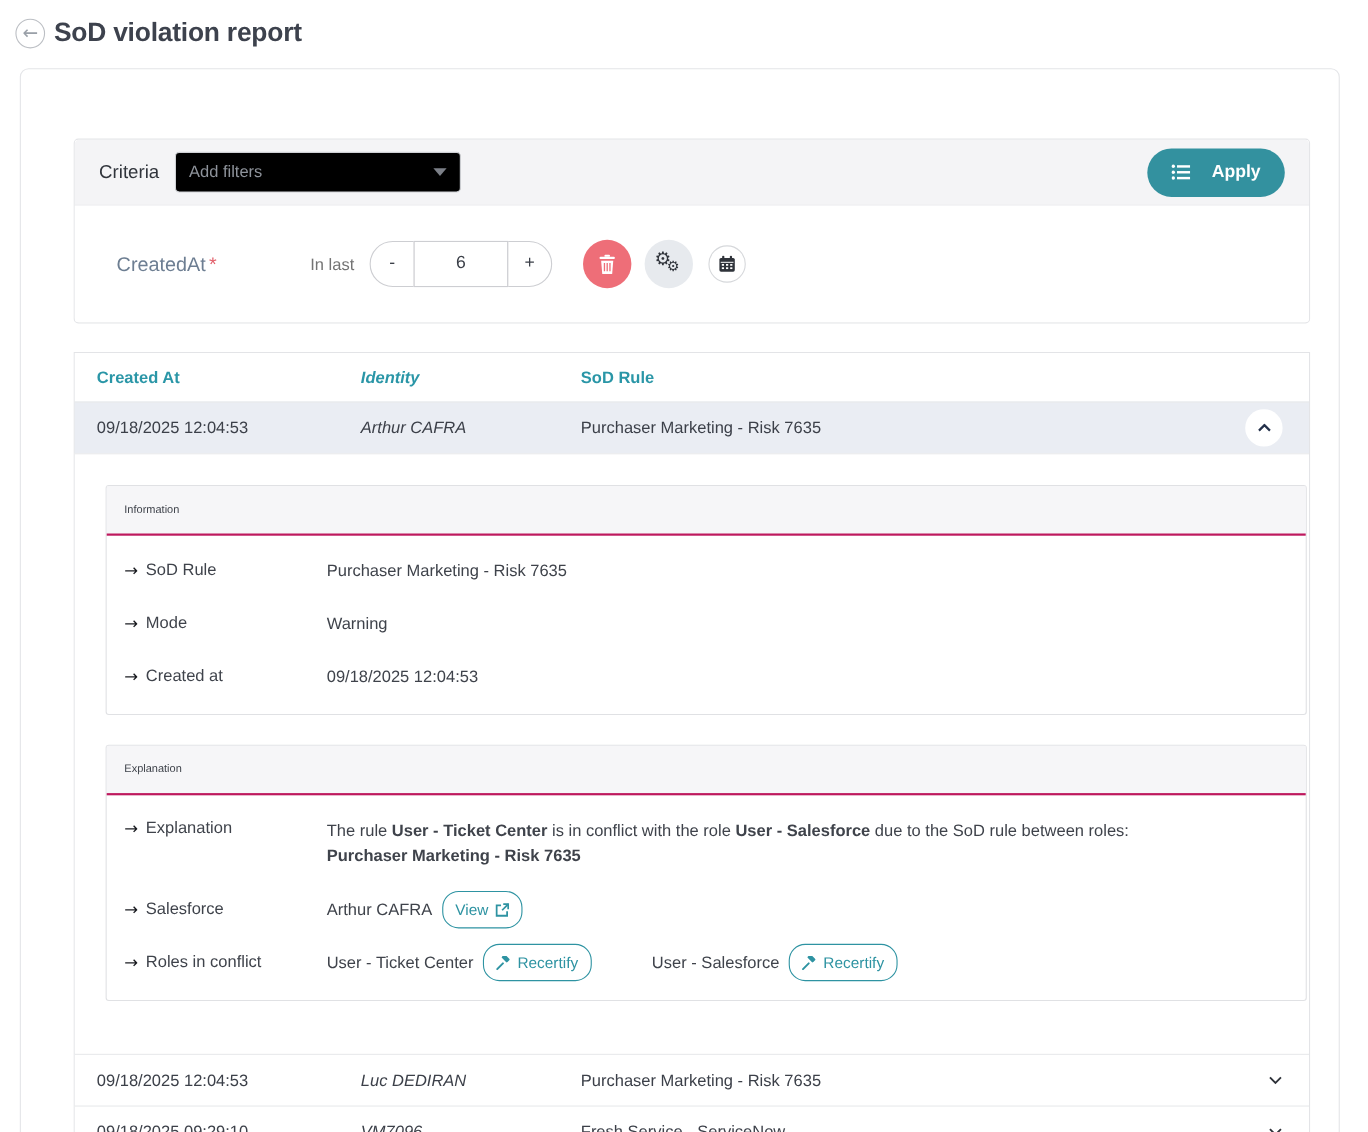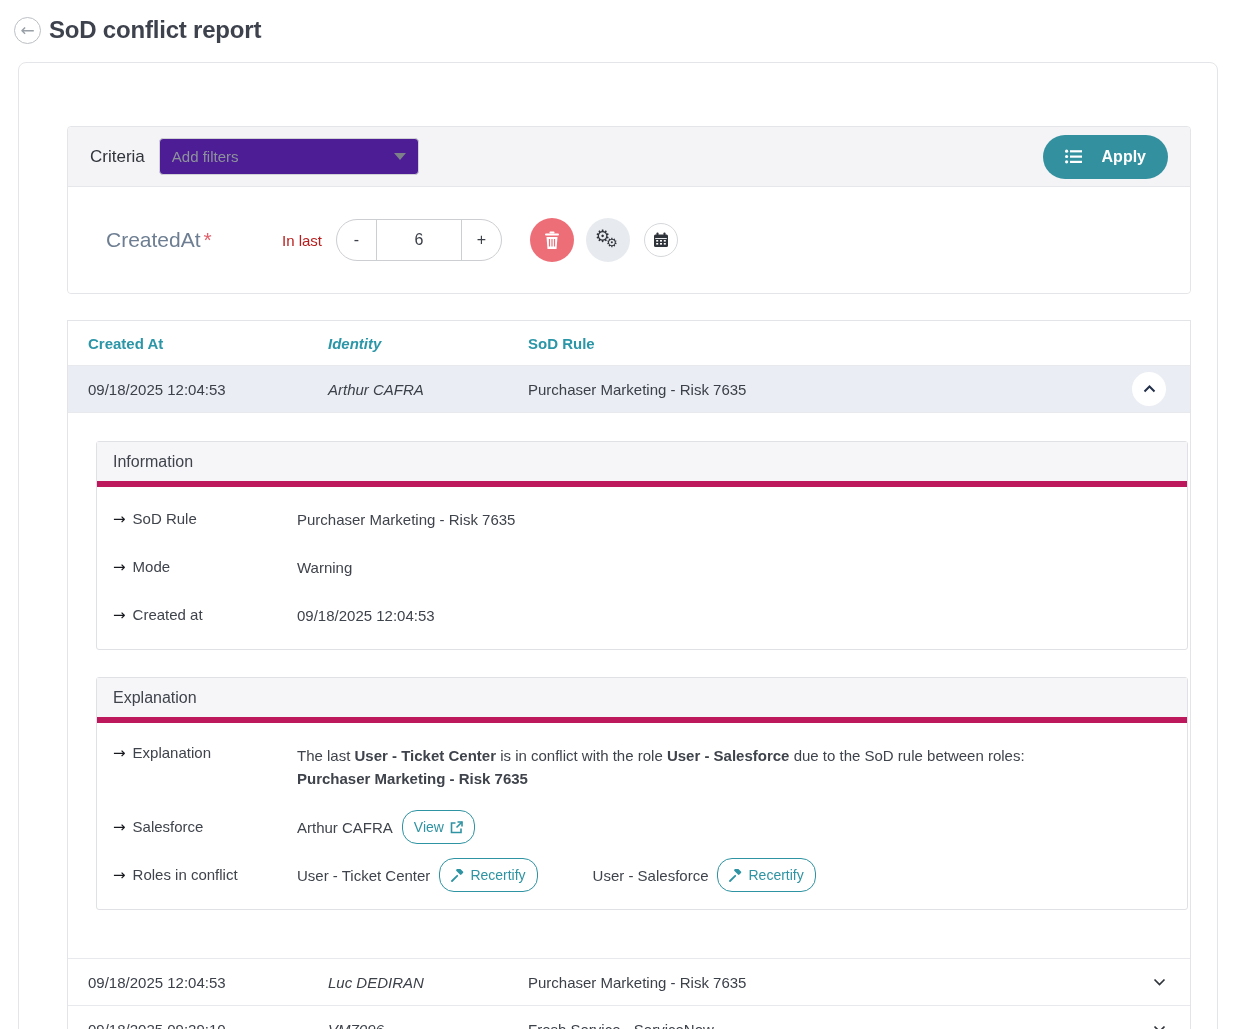--- a/index.html
+++ b/index.html
@@ -16,35 +16,35 @@
 
   
   .card { position:relative; margin:12px 0 0 18px; width:1200px; height:1100px;
           border:1px solid #e4e5e8; border-radius:8px; background:#fff; }
 
   
   .criteria-block { margin:63px 26px 10px 48px; border:1px solid #e4e5e8; border-radius:4px; }
   .criteria-head { height:60px; background:#f4f4f6; border-bottom:1px solid #e6e7ea;
                    display:flex; align-items:center; padding:0 22px; border-radius:4px 4px 0 0; }
   .criteria-label { font-size:17px; color:#30343b; }
-  .addfilters { margin-left:14px; width:260px; height:37px; background:#4c1d95;
+  .addfilters { margin-left:14px; width:260px; height:37px; background:#000000;
                 border:1px solid #cfd1d5; border-radius:4px; display:flex; align-items:center;
                 padding:0 12px; cursor:pointer; }
   .addfilters-text { color:#8e939b; font-size:15px; flex:1; }
   .caret-down { width:0; height:0; border-left:6px solid transparent; border-right:6px solid transparent;
                 border-top:7px solid #7c8088; }
   .apply-btn { margin-left:auto; height:44px; border-radius:22px; background:#33919f; color:#fff;
                border:none; display:flex; align-items:center; gap:20px; padding:0 22px;
                font-size:16px; font-weight:600; cursor:pointer; font-family:inherit; }
 
   .criteria-body { height:106px; display:flex; align-items:center; padding:0 22px; background:#fff;
                    border-radius:0 0 4px 4px; }
-  .filter-name { margin-left:16px; width:176px; font-size:21px; color:#6d7e92; }
+  .filter-name { margin-left:16px; width:176px; font-size:18px; color:#6d7e92; }
   .req-star { color:#e2606b; margin-left:3px; }
-  .inlast { font-size:15px; color:#b91c1c; }
+  .inlast { font-size:15px; color:#737373; }
   .stepper { display:flex; margin-left:14px; }
   .step-btn { width:41px; height:42px; background:#fff; border:1px solid #cdced2; font-size:16px;
               color:#3c4049; cursor:pointer; font-family:inherit; }
   .step-minus { border-radius:21px 0 0 21px; }
   .step-plus { border-radius:0 21px 21px 0; margin-left:-1px; }
   .step-input { width:86px; height:42px; border:1px solid #cdced2; margin-left:-1px; text-align:center;
                 font-size:16px; color:#3c4049; font-family:inherit; background:#fff; position:relative; z-index:1; }
   .unit-select { margin-left:28px; height:42px; min-width:130px; background:#e7eaee; border-radius:21px;
                  display:flex; align-items:center; padding:0 20px; gap:26px; cursor:pointer; }
   .unit-text { font-size:15px; color:#3c4049; }
@@ -66,22 +66,22 @@
            padding-left:20px; font-size:15px; color:#3c4049; background:#fff; cursor:pointer; }
   .t-row.selected { background:#eaedf3; }
   .row-chevron { margin-left:auto; margin-right:24px; display:flex; align-items:center; justify-content:center; }
   .chev-circle { width:34px; height:34px; background:#fff; border-radius:50%;
                  display:flex; align-items:center; justify-content:center; }
 
   
   .detail { background:#fff; padding:28px 0 48px 28px; border-top:1px solid #e8e9ec; }
   .panel { width:1092px; border:1px solid #e0e1e4; border-radius:3px; background:#fff; }
   .panel + .panel { margin-top:27px; }
-  .panel-head { height:45px; background:#f6f6f8; border-bottom:6px solid #be185d;
-                display:flex; align-items:center; padding:0 16px; font-size:16px; color:#3f434b; }
+  .panel-head { height:45px; background:#f6f6f8; border-bottom:2px solid #be185d;
+                display:flex; align-items:center; padding:0 16px; font-size:10px; color:#3f434b; }
   .panel-body { padding:8px 16px 10px 16px; }
   .p-row { display:flex; min-height:48px; align-items:center; }
   .p-row.top { align-items:flex-start; padding-top:13px; min-height:72px; }
   .p-label { width:184px; display:flex; gap:7px; font-size:15px; color:#3f434b; flex-shrink:0; }
   .arrow { font-family:"DejaVu Sans", sans-serif; color:#16181d; }
   .p-value { font-size:15px; color:#3f434b; line-height:23px; }
   .p-value b, .p-value .bd { font-weight:700; }
   .block { display:block; }
   .inline-row { display:flex; align-items:center; gap:9px; }
   .gap-lg { margin-left:46px; }
@@ -90,21 +90,21 @@
               border:1.5px solid #2e93a2; border-radius:15px; background:#fff; color:#2e93a2;
               font-size:14px; cursor:pointer; font-family:inherit; }
 </style>
 </head>
 <body>
 
 <div class="page-header">
   <div class="back-circle">
     <span>←</span>
   </div>
-  <div class="page-title">SoD conflict report</div>
+  <div class="page-title">SoD violation report</div>
 </div>
 
 <div class="card">
 
   <div class="criteria-block">
     <div class="criteria-head">
       <span class="criteria-label">Criteria</span>
       <div class="addfilters">
         <span class="addfilters-text">Add filters</span>
         <span class="caret-down"></span>
@@ -214,21 +214,21 @@
       <div class="panel">
         <div class="panel-head">Explanation</div>
         <div class="panel-body">
 
           <div class="p-row top">
             <span class="p-label">
                 <span class="arrow">→</span>
                 <span>Explanation</span>
               </span>
             <span class="p-value">
-              <span>The last </span><b>User - Ticket Center</b><span> is in conflict with the role </span><b>User - Salesforce</b><span> due to the SoD rule between roles:</span>
+              <span>The rule </span><b>User - Ticket Center</b><span> is in conflict with the role </span><b>User - Salesforce</b><span> due to the SoD rule between roles:</span>
               <b class="block">Purchaser Marketing - Risk 7635</b>
             </span>
           </div>
 
           <div class="p-row">
             <span class="p-label">
                 <span class="arrow">→</span>
                 <span>Salesforce</span>
               </span>
             <span class="p-value inline-row">

